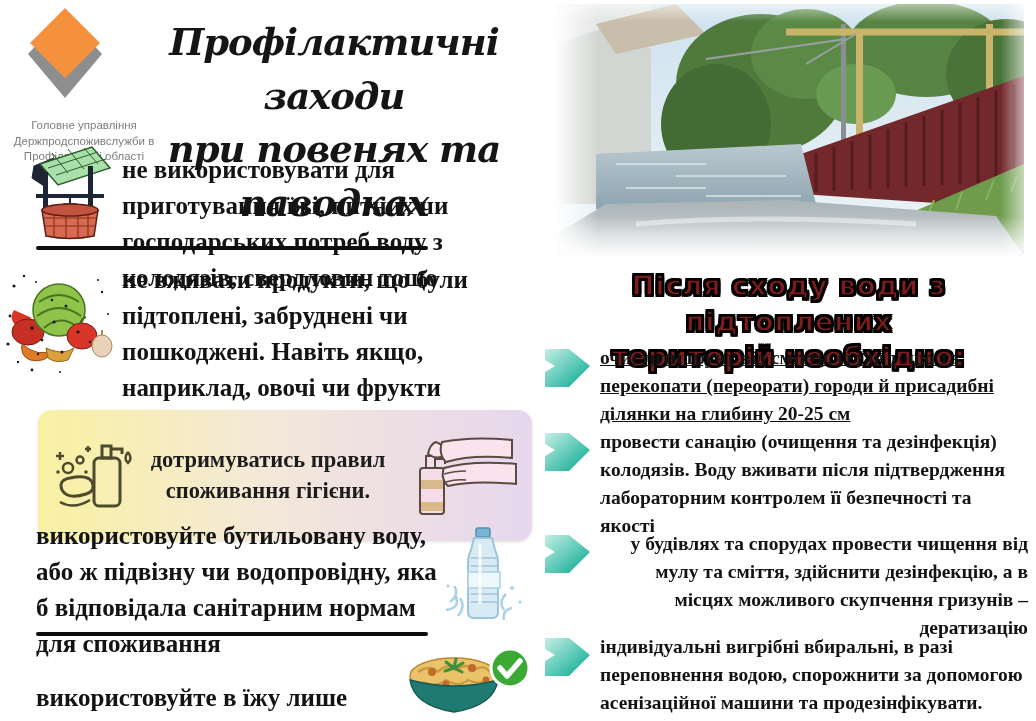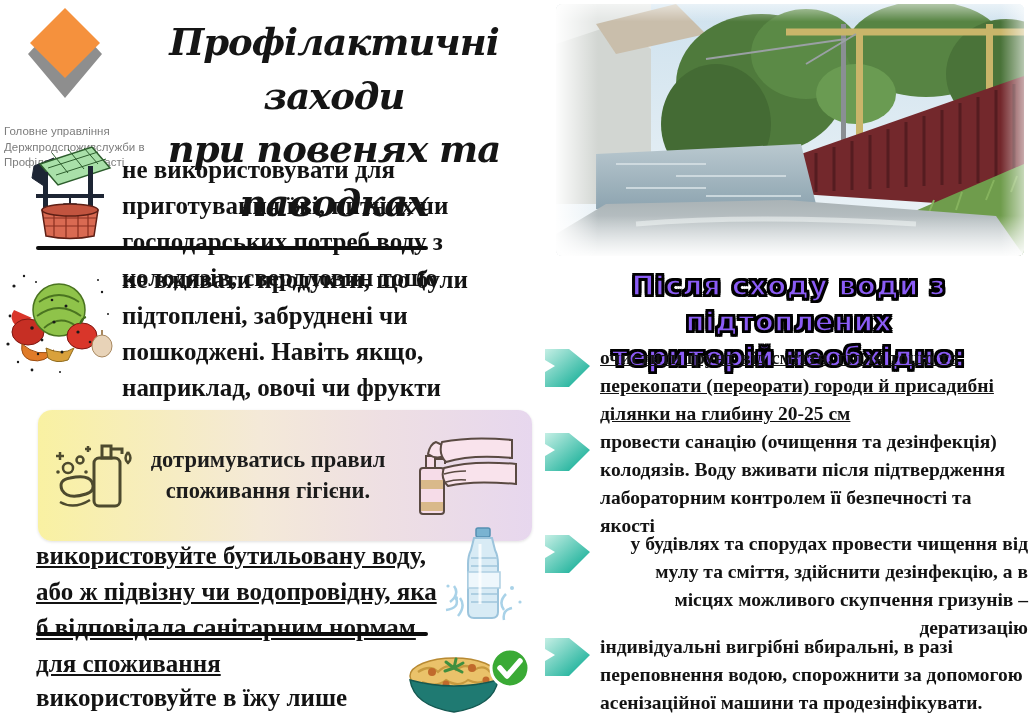--- a/index.html
+++ b/index.html
@@ -23,38 +23,38 @@
 
   
   .photo-wrap{border-radius:6px;overflow:hidden;}
   .photo-fade{position:absolute;inset:0;pointer-events:none;
      background:
        linear-gradient(90deg,rgba(255,255,255,.95) 0%,rgba(255,255,255,0) 9%),
        linear-gradient(270deg,rgba(255,255,255,.6) 0%,rgba(255,255,255,0) 5%),
        linear-gradient(0deg,rgba(255,255,255,.95) 0%,rgba(255,255,255,0) 16%),
        linear-gradient(180deg,rgba(255,255,255,.55) 0%,rgba(255,255,255,0) 7%);}
   .bubble-heading{font-family:"DejaVu Sans",sans-serif;font-weight:800;font-size:27px;line-height:1.32;
-      text-align:center;color:#8b5cf6;letter-spacing:1px;
+      text-align:center;color:#7f1d1d;letter-spacing:1px;
       -webkit-text-stroke:1.7px #000;
       text-shadow:-2px -2px 0 #000,2px -2px 0 #000,-2px 2px 0 #000,2px 2px 0 #000,
                   0 -2px 0 #000,0 2px 0 #000,-2px 0 0 #000,2px 0 0 #000;}
   .bullet-text{font-weight:700;font-size:19.5px;line-height:1.44;color:#131313;}
 </style>
 </head>
 <body>
 
 <div id="canvas">
 
   <div class="abs" style="left:22px;top:8px;width:86px;height:96px;">
     <svg width="86" height="96" viewBox="0 0 86 96">
       <polygon points="6,46 43,90 80,46 67,32 43,61 19,32" fill="#8e8e8e"></polygon>
       <polygon points="43,0 78,35 43,70 8,35" fill="#f5913d"></polygon>
     </svg>
   </div>
-  <div class="abs logo-org" style="left:4px;top:124px;width:160px;">
+  <div class="abs logo-org" style="left:4px;top:118px;width:160px;text-align:center;">
     <div>Головне управління</div>
     <div>Держпродспоживслужби в</div>
     <div>Профілактичні області</div>
   </div>
 
   <div class="abs main-title" style="left:122px;top:16px;width:424px;">
     <div>Профілактичні заходи</div>
     <div>при повенях та паводках</div>
   </div>
 
@@ -145,21 +145,21 @@
         <rect x="28" y="26" width="9" height="12" fill="#f6dce8" stroke="#5a4a42" stroke-width="2"></rect>
         <path d="M37 29 h10 v5" fill="none" stroke="#5a4a42" stroke-width="2"></path>
         <path d="M30 24 q2 -10 8 -12 l4 2 q6 0 8 4 l-4 8 q-8 4 -16 -2z" fill="#f9e3ec" stroke="#5a4a42" stroke-width="2"></path>
         <path d="M44 12 q30 -6 70 -2 l0 18 q-40 -4 -66 4 q-8 -8 -4 -20z" fill="#f9e3ec" stroke="#5a4a42" stroke-width="2"></path>
         <path d="M46 38 q28 -8 72 -4 l0 20 q-44 -4 -68 2 q-8 -8 -4 -18z" fill="#f9e3ec" stroke="#5a4a42" stroke-width="2"></path>
         <path d="M46 44 q10 -3 22 -3 M48 52 q10 -3 20 -2" stroke="#5a4a42" stroke-width="1.6" fill="none"></path>
       </svg>
     </span>
   </div>
 
-  <div class="abs item-text" style="left:36px;top:538px;width:406px;text-decoration:underline;">використовуйте бутильовану воду, або ж підвізну чи водопровідну, яка б відповідала санітарним нормам для споживання</div>
+  <div class="abs item-text" style="left:36px;top:518px;width:406px;">використовуйте бутильовану воду, або ж підвізну чи водопровідну, яка б відповідала санітарним нормам для споживання</div>
   <div class="abs" style="left:436px;top:524px;width:96px;height:100px;">
     <svg width="96" height="100" viewBox="0 0 96 100">
       <path d="M14 78 q10 -8 4 -16 M10 86 q14 -2 10 -12 M22 92 q8 -10 2 -18 M70 70 q-8 8 -2 16 M76 84 q-10 2 -8 12" stroke="#a9d2e8" stroke-width="2.5" fill="none"></path>
       <rect x="40" y="4" width="14" height="9" rx="2" fill="#7ab3d1" stroke="#5590b3" stroke-width="1.5"></rect>
       <path d="M38 14 h18 l3 12 q3 6 3 14 v48 q0 6 -6 6 h-18 q-6 0 -6 -6 v-48 q0 -8 3 -14 z" fill="#d8ebf5" stroke="#9cc4dc" stroke-width="2"></path>
       <path d="M35 34 h26 M35 42 h26 M35 70 h26 M35 78 h26" stroke="#aecfe2" stroke-width="2" fill="none"></path>
       <rect x="32" y="48" width="32" height="16" fill="#eef7fc" stroke="#aecfe2" stroke-width="1.5"></rect>
       <path d="M44 20 v60" stroke="#ffffff" stroke-width="3" opacity="0.8"></path>
       <circle cx="20" cy="74" r="2" fill="#a9d2e8"></circle>
         <circle cx="76" cy="64" r="2" fill="#a9d2e8"></circle>

